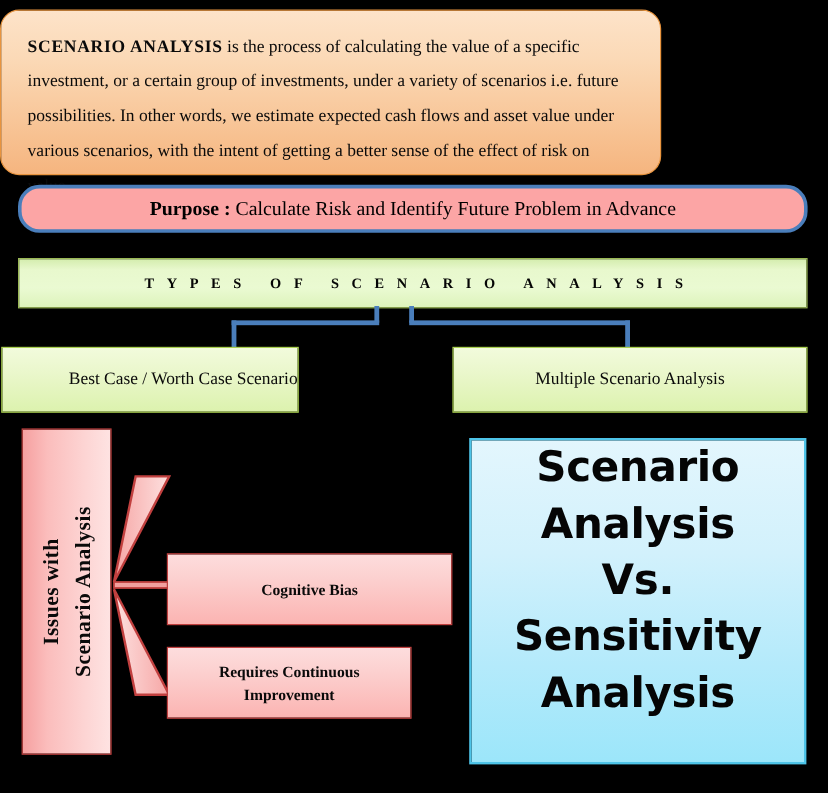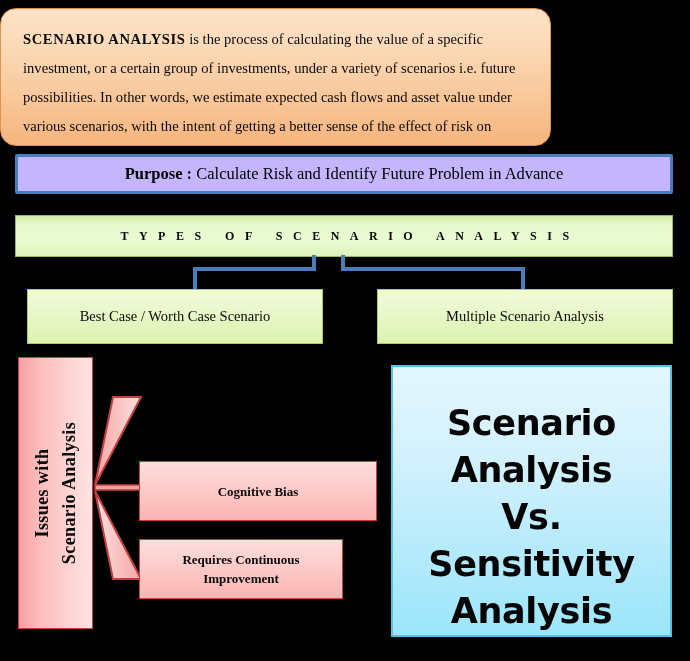--- a/index.html
+++ b/index.html
@@ -34,22 +34,22 @@
     text-align: left;
   }
   .def-text b { font-weight: bold; letter-spacing: 0.6px; }
 
   
   .purpose-box {
     position: absolute;
     left: 15px; top: 154px;
     width: 658px; height: 40px;
     border: 3px solid #4a7ebb;
-    border-radius: 2px;
-    background: #c4b5fd;
+    border-radius: 18px;
+    background: #fca5a5;
     display: flex; align-items: center; justify-content: center;
     box-shadow: 1px 2px 3px rgba(0,0,0,0.3);
   }
   .purpose-text {
     font-size: 16.5px;
     color: #000;
     white-space: nowrap;
   }
   .purpose-text b { font-weight: bold; }
 
@@ -77,21 +77,21 @@
 
   
   .green-box {
     position: absolute;
     border: 1.5px solid #a9cf4f;
     background: linear-gradient(to bottom, #f2fbdc 0%, #eaf7cb 40%, #dcf2ae 100%);
     display: flex; align-items: center; justify-content: center;
     box-shadow: 1.5px 2px 3px rgba(0,0,0,0.3);
   }
   .green-box span { font-size: 14.5px; color: #0a0a0a; }
-  #green-left  { left: 27px;  top: 289px; width: 296px; height: 55px; }
+  #green-left  { left: 1px;  top: 289px; width: 248px; height: 55px; justify-content: flex-end; }
   #green-right { left: 377px; top: 289px; width: 296px; height: 55px; }
 
   
   .issues-box {
     position: absolute;
     left: 18px; top: 357px;
     width: 75px; height: 272px;
     border: 1.5px solid #c1403f;
     background: linear-gradient(to right, #f6a0a0 0%, #fbbdbc 28%, #fdd4d3 70%, #fee3e2 100%);
     box-shadow: 2px 2px 3px rgba(0,0,0,0.35);
@@ -133,21 +133,21 @@
   #pink-2 { left: 139px; top: 461px; width: 238px; height: 60px; }
   #pink-3 { left: 139px; top: 539px; width: 204px; height: 60px; }
 
   
   .vs-box {
     position: absolute;
     left: 391px; top: 365px;
     width: 281px; height: 272px;
     border: 2px solid #4ec4e8;
     background: linear-gradient(to bottom, #e3f6fd 0%, #d2f1fc 35%, #b4eafb 70%, #9ce6fa 100%);
-    display: flex; align-items: flex-end; justify-content: center;
+    display: flex; align-items: flex-start; justify-content: center;
     box-shadow: 2px 2px 3px rgba(0,0,0,0.35);
   }
   .vs-text {
     font-family: "DejaVu Sans", sans-serif;
     font-size: 35px;
     font-weight: bold;
     color: #050505;
     line-height: 47px;
     text-align: center;
     letter-spacing: -0.3px;

